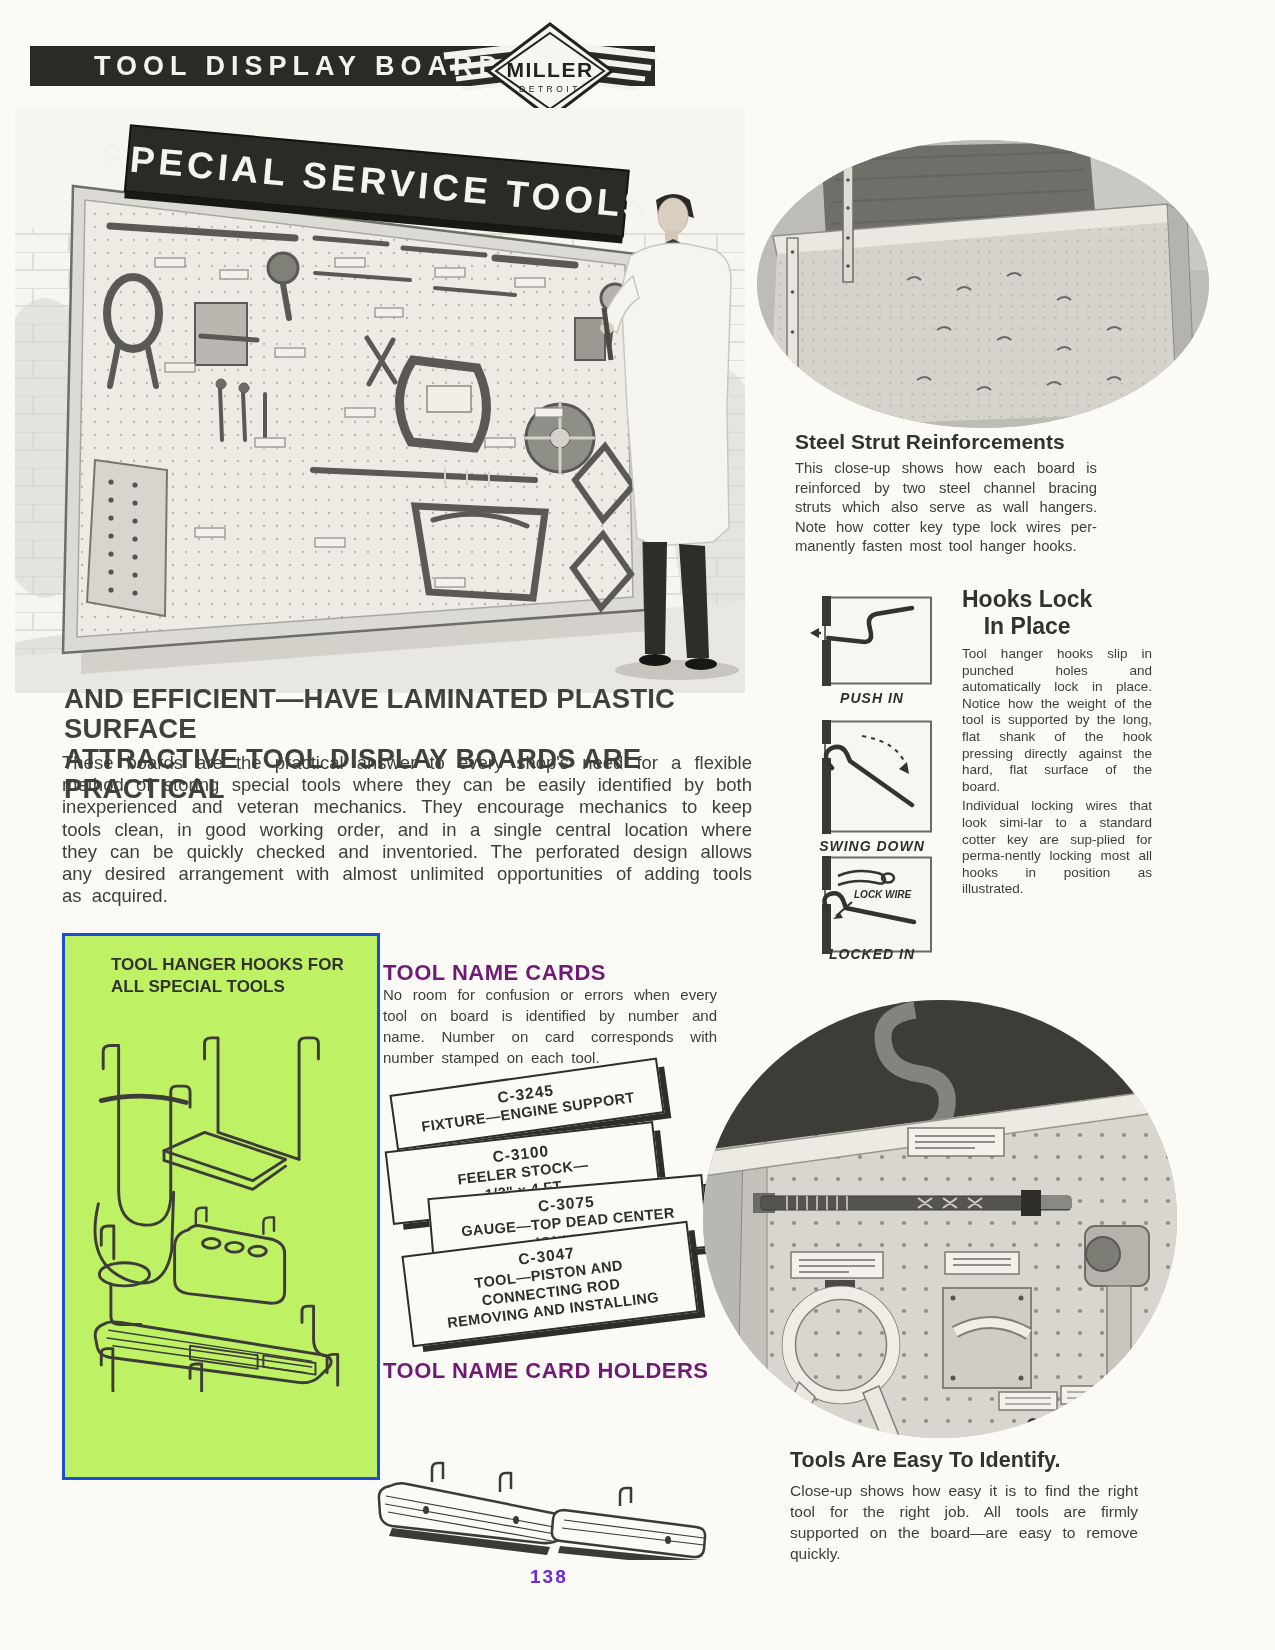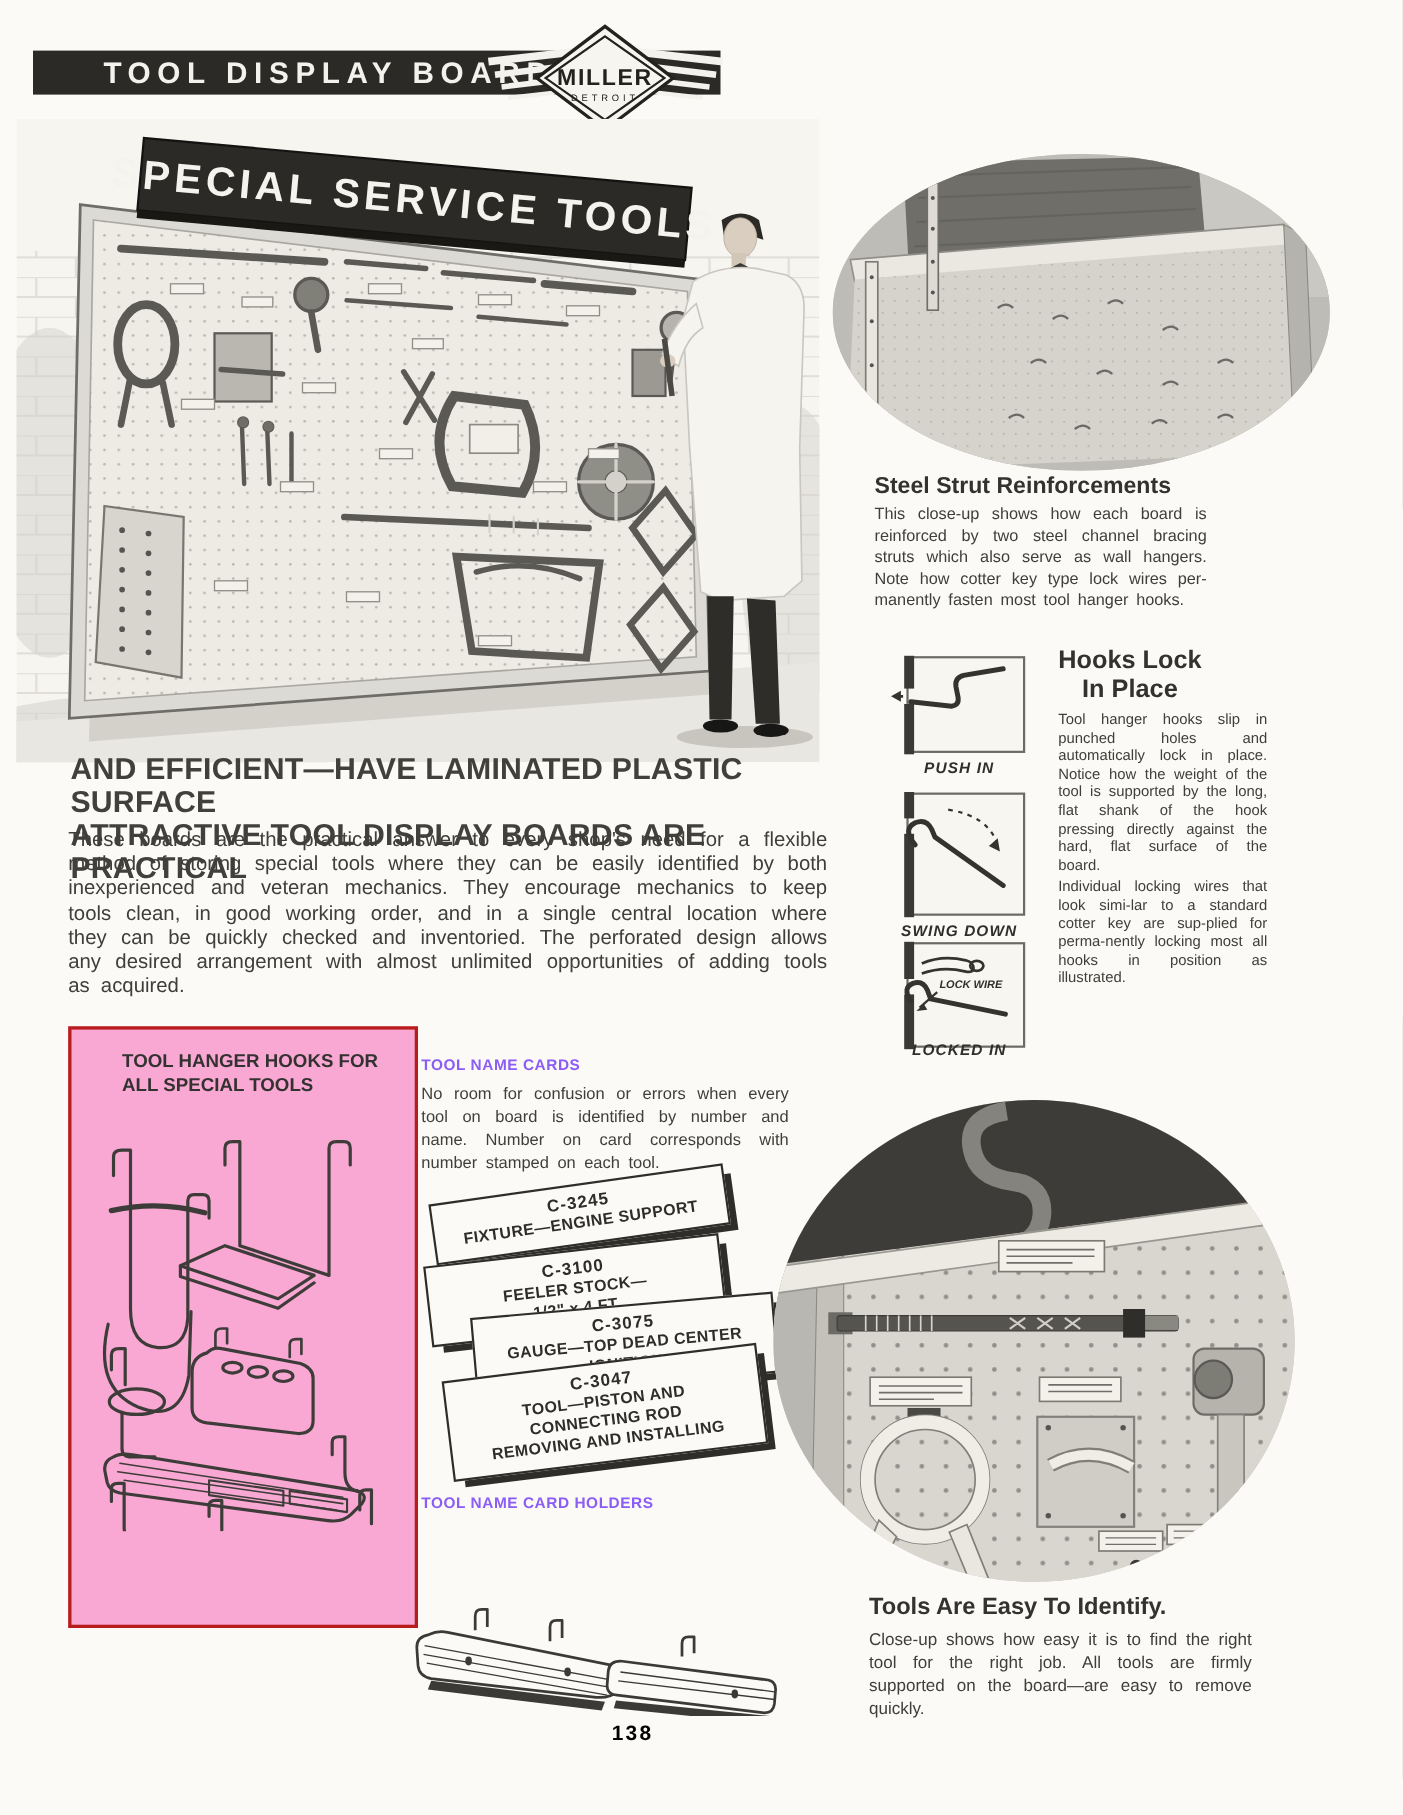--- a/index.html
+++ b/index.html
@@ -9,41 +9,41 @@
   
   .banner{left:30px;top:46px;width:625px;height:40px;background:#2b2a27;}
   .banner-title{display:block;padding-left:64px;line-height:40px;font-size:27px;font-weight:bold;
         letter-spacing:6px;color:#f3f2ed;white-space:nowrap;}
   
   .headline{left:64px;top:684px;width:700px;font-size:27.5px;font-weight:bold;color:#42403c;
         line-height:30px;letter-spacing:.2px;}
   .intro{left:62px;top:752px;width:690px;font-size:18.5px;line-height:22.2px;text-align:justify;
         word-spacing:5px;color:#3f3e3a;}
   
-  .hookbox{left:62px;top:933px;width:318px;height:547px;border:3px solid #b91c1c;box-sizing:border-box;
-        background:#f9a8d4;}
+  .hookbox{left:62px;top:933px;width:318px;height:547px;border:3px solid #1d4ed8;box-sizing:border-box;
+        background:#bef264;}
   .hookbox-head{margin:18px 28px 0 46px;font-size:17px;font-weight:bold;line-height:22px;color:#333230;}
   .hookbox-body{margin:10px 30px 0 46px;font-size:15.5px;line-height:22px;text-align:justify;word-spacing:4px;}
   
-  .mid-head{font-size:14px;font-weight:bold;letter-spacing:.5px;color:#8b5cf6;}
+  .mid-head{font-size:22px;font-weight:bold;letter-spacing:.5px;color:#701a75;}
   .mid-body{font-size:15px;line-height:21px;text-align:justify;word-spacing:3.5px;color:#3f3e3a;}
   .namecard{position:absolute;background:#fbfaf6;border:2.5px solid #2e2d29;box-shadow:8px 8px 0 -2px #2e2d29;
         text-align:center;padding:7px 8px 9px;font-weight:bold;color:#2e2d29;}
   .namecard .num{font-size:15.5px;letter-spacing:1px;}
   .namecard .ln{font-size:14.5px;letter-spacing:.4px;line-height:1.25;}
   
   .ellipseclip{border-radius:50%;overflow:hidden;background:#c6c4be;}
   .cap-head{font-size:21px;font-weight:bold;color:#333230;}
   .cap-body{font-size:14.8px;line-height:19.6px;text-align:justify;word-spacing:3px;color:#3f3e3a;}
   .hl-head{font-size:23px;font-weight:bold;line-height:27px;color:#333230;}
   .hl-body{font-size:13.5px;line-height:16.6px;text-align:justify;word-spacing:2px;color:#3f3e3a;}
   .hl-body p{margin:0 0 3px 0;}
   .diag-label{font-size:14px;font-weight:bold;font-style:italic;letter-spacing:1px;text-align:center;color:#2f2e2b;}
-  .pagenum{left:530px;top:1566px;width:90px;text-align:center;font-size:19px;font-weight:bold;
-        letter-spacing:2px;color:#000000;}
+  .pagenum{left:530px;top:1566px;width:90px;text-align:left;font-size:19px;font-weight:bold;
+        letter-spacing:2px;color:#6d28d9;}
   svg text{font-family:"Liberation Sans",sans-serif;}
 </style>
 </head>
 <body>
 
 <div class="page">
 
   <div class="abs banner">
     <span class="banner-title">TOOL DISPLAY BOARDS</span>
   </div>

